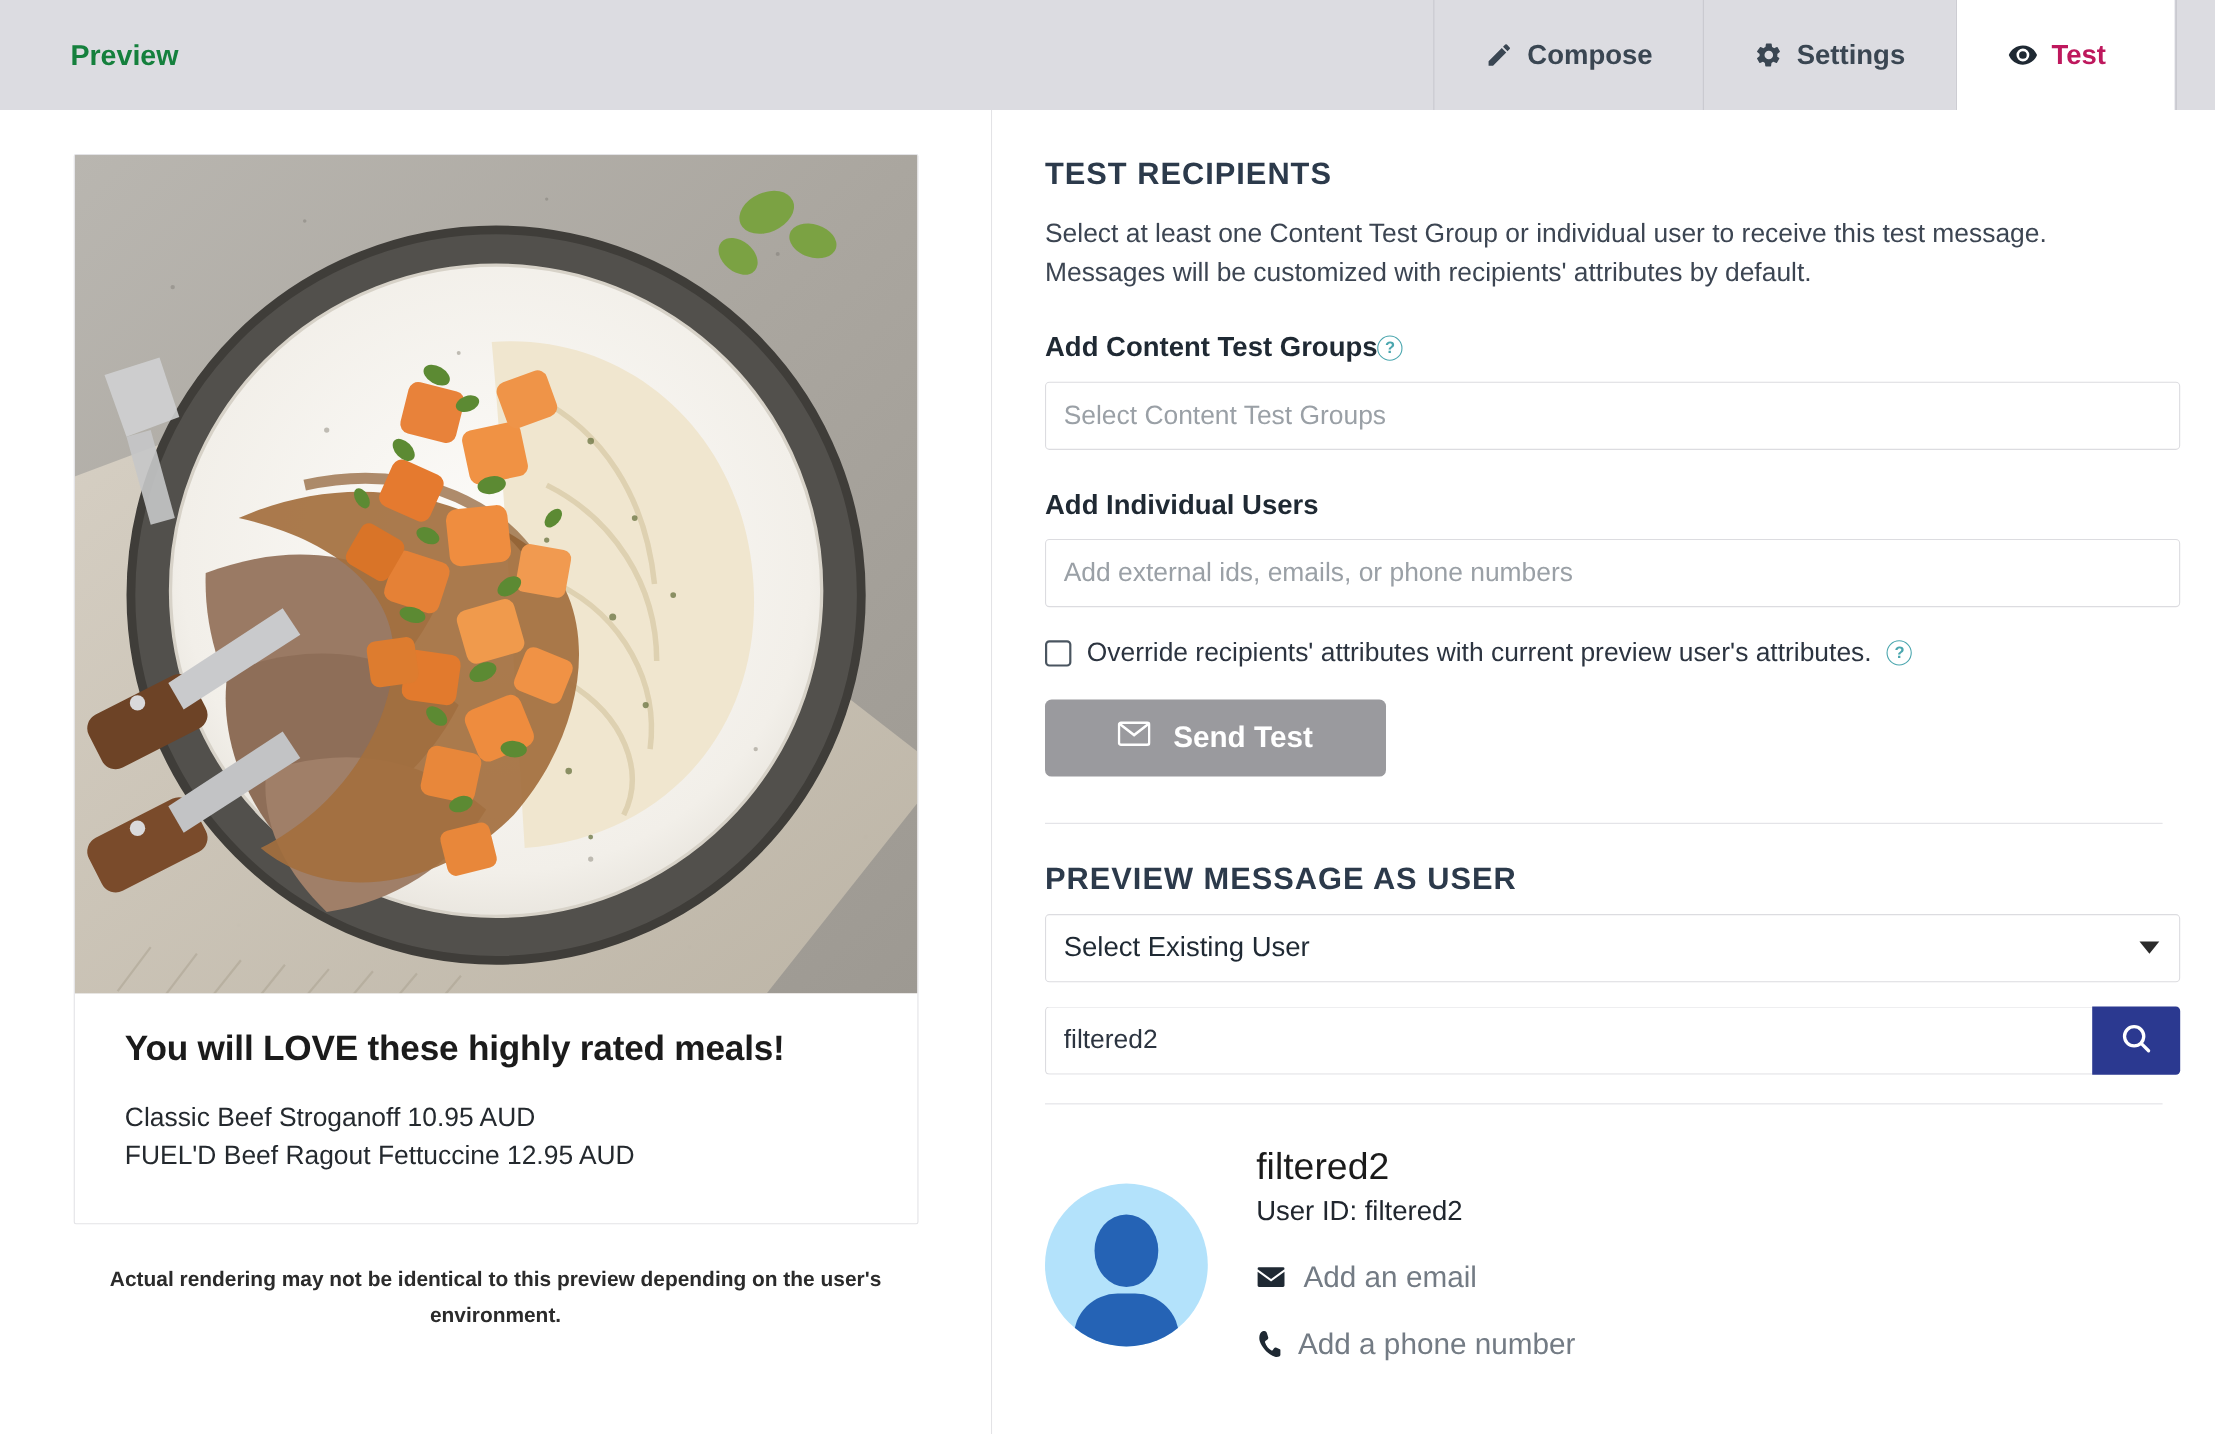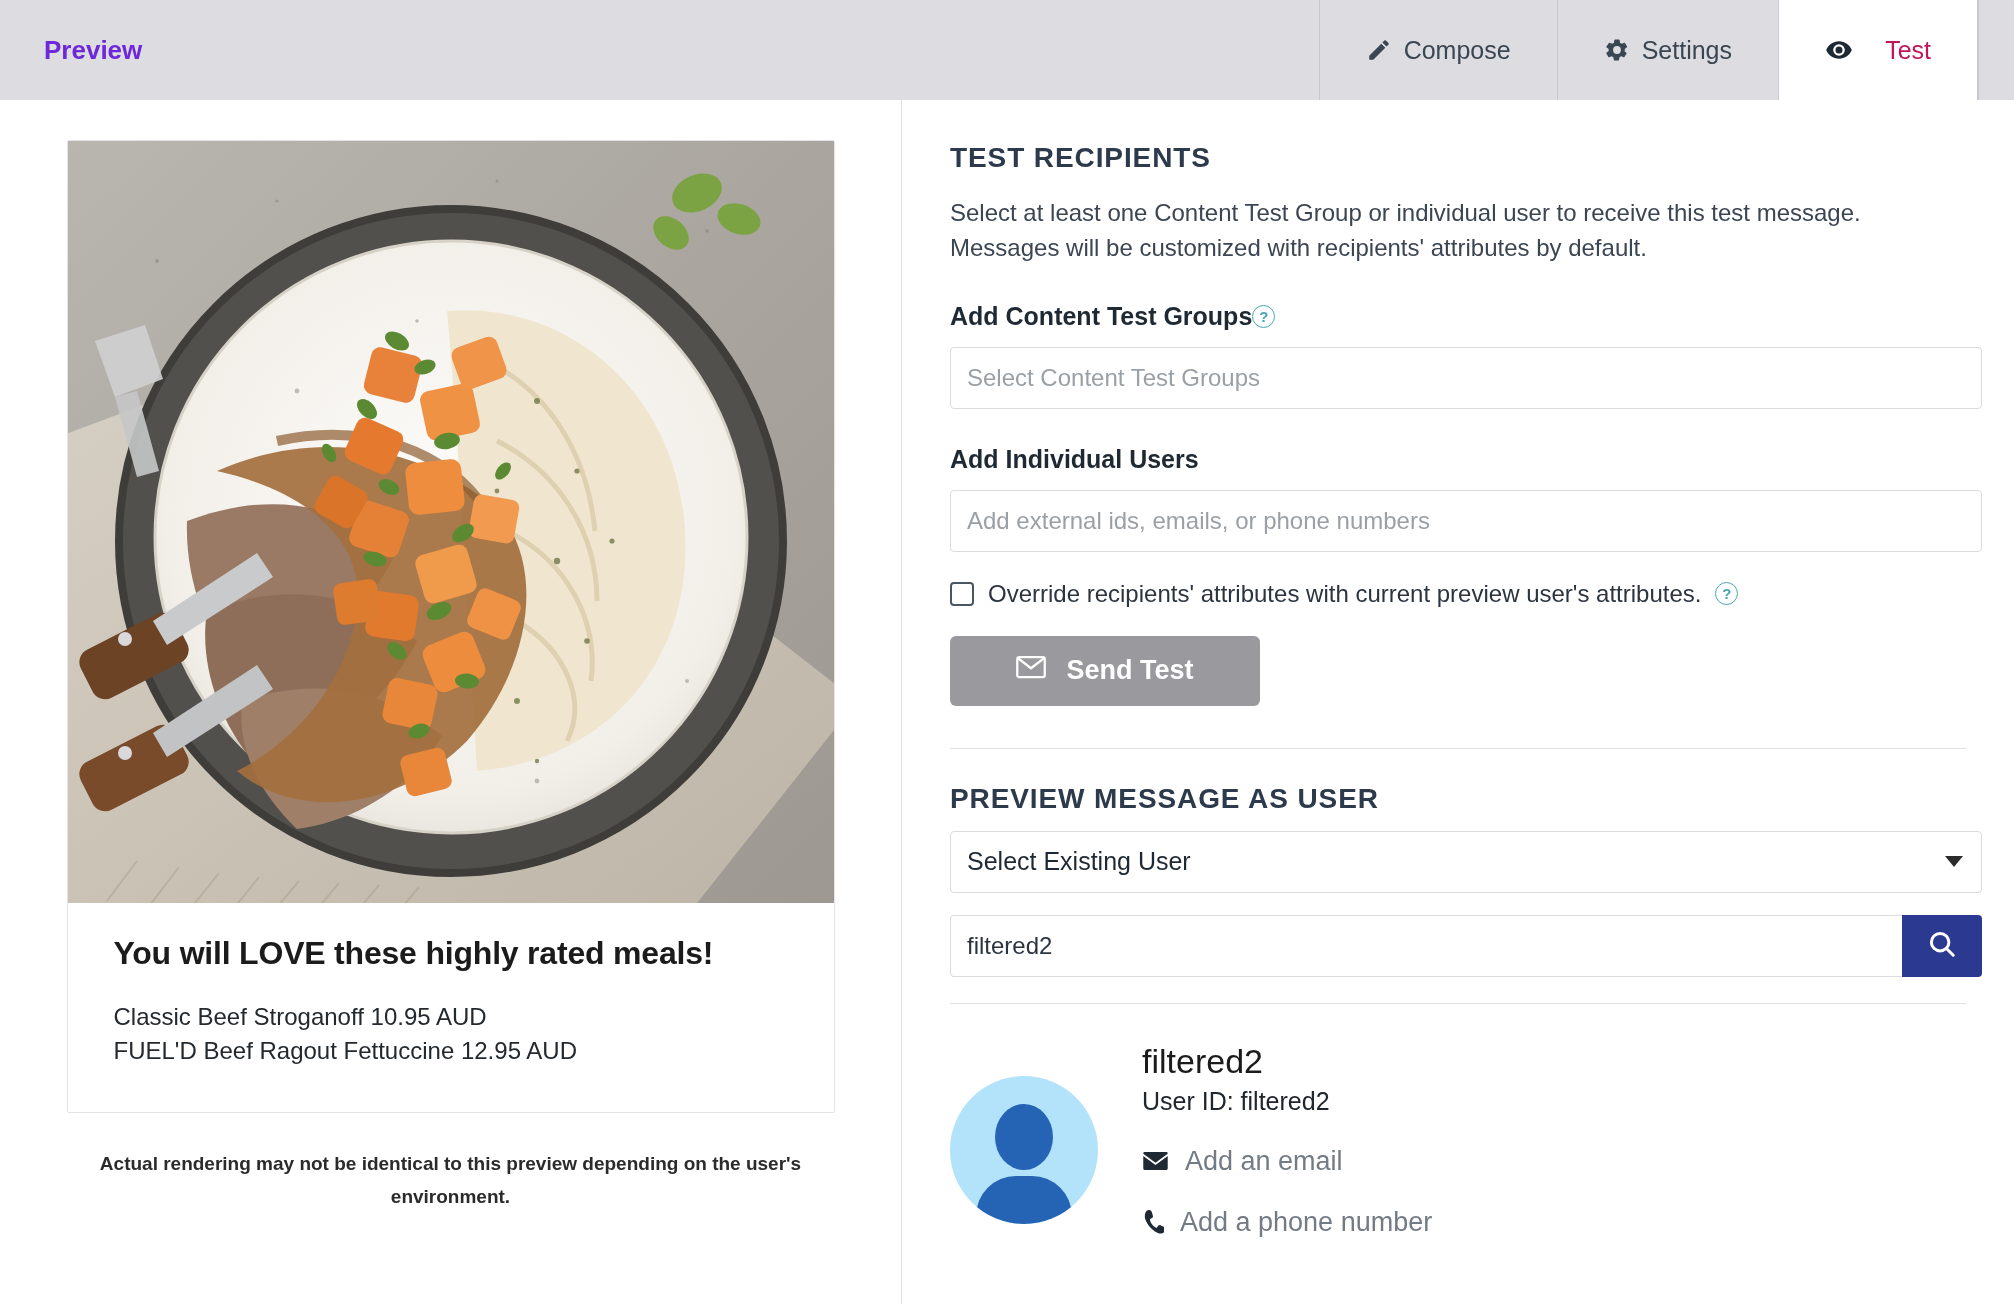--- a/index.html
+++ b/index.html
@@ -14,33 +14,34 @@
 
   
   .header {
     height: 100px; min-height: 100px;
     background: #dcdce1;
     display: flex; align-items: stretch;
     position: relative;
   }
   .header-title {
     display: flex; align-items: center;
-    padding-left: 44px;
-    font-size: 26px; font-weight: bold; color: #6d28d9;
+    padding-left: 64px;
+    font-size: 26px; font-weight: bold; color: #15803d;
     flex: 1;
   }
   .tabs { display: flex; align-items: stretch; }
   .tab {
-    display: flex; align-items: center; justify-content: space-between;
+    display: flex; align-items: center; justify-content: flex-start;
     gap: 12px;
     padding: 0 46px;
     font-size: 25px; color: #3a4652;
     border-left: 1px solid #c8c8cf;
     cursor: pointer;
     min-width: 200px;
+    font-weight: bold;
   }
   .tab.active {
     background: #ffffff;
     color: #be185d;
     border-left: 1px solid #c8c8cf;
     border-right: 1px solid #c8c8cf;
   }
   .tab svg { display: block; }
   .tab-last-spacer { width: 36px; border-left: 1px solid #c8c8cf; }
 

